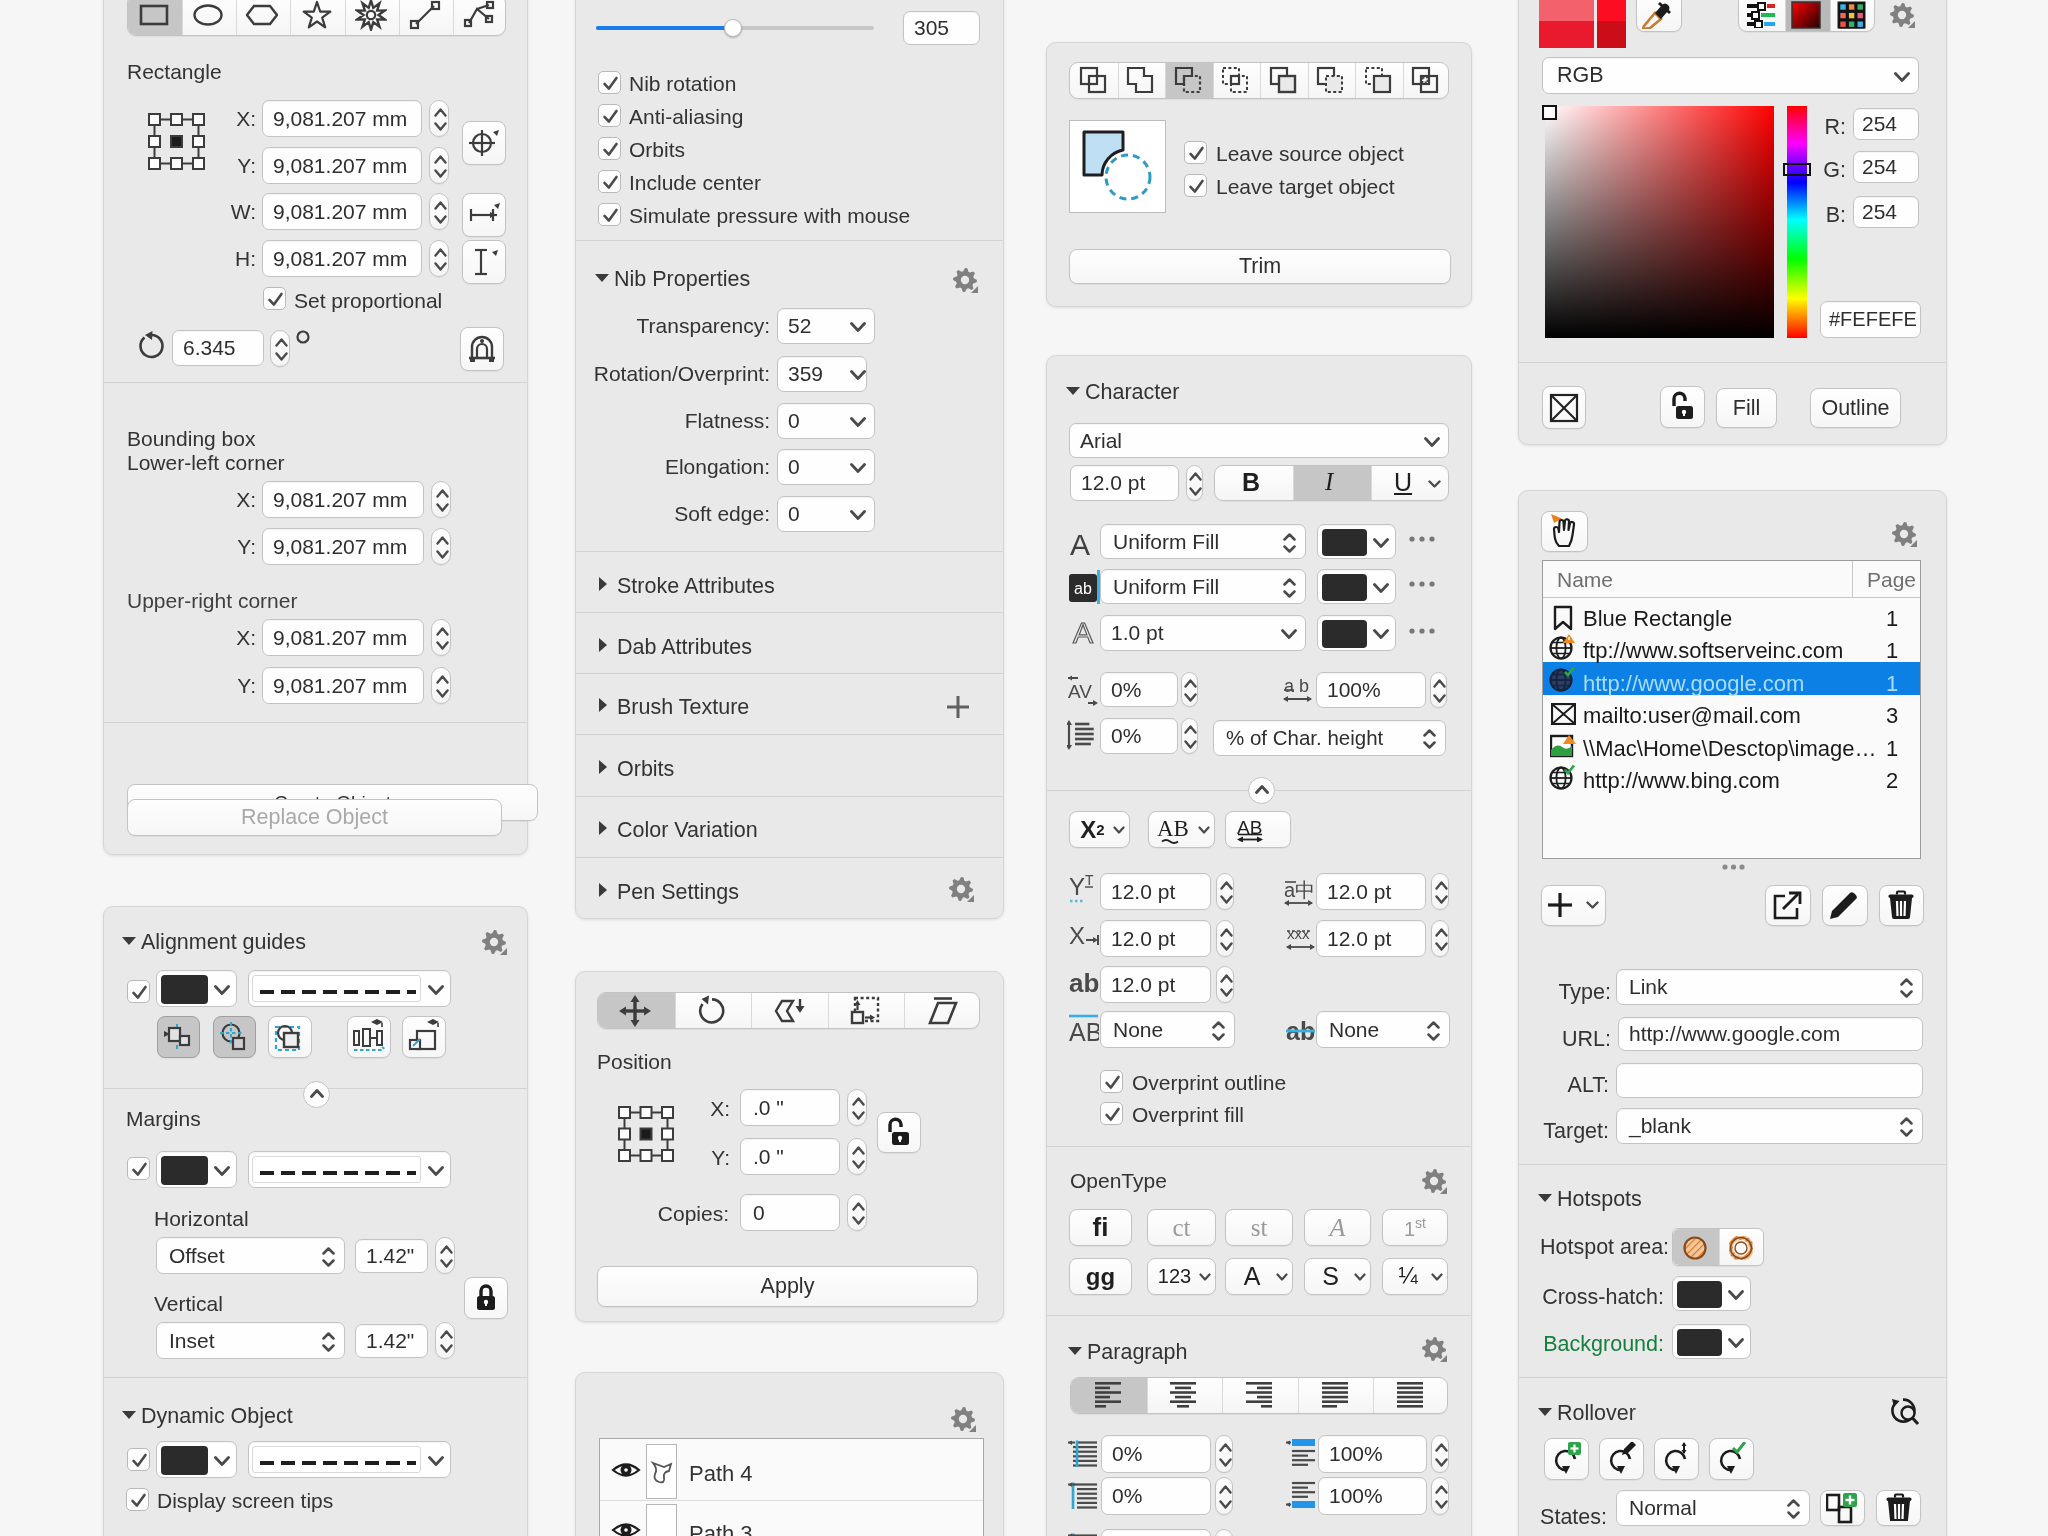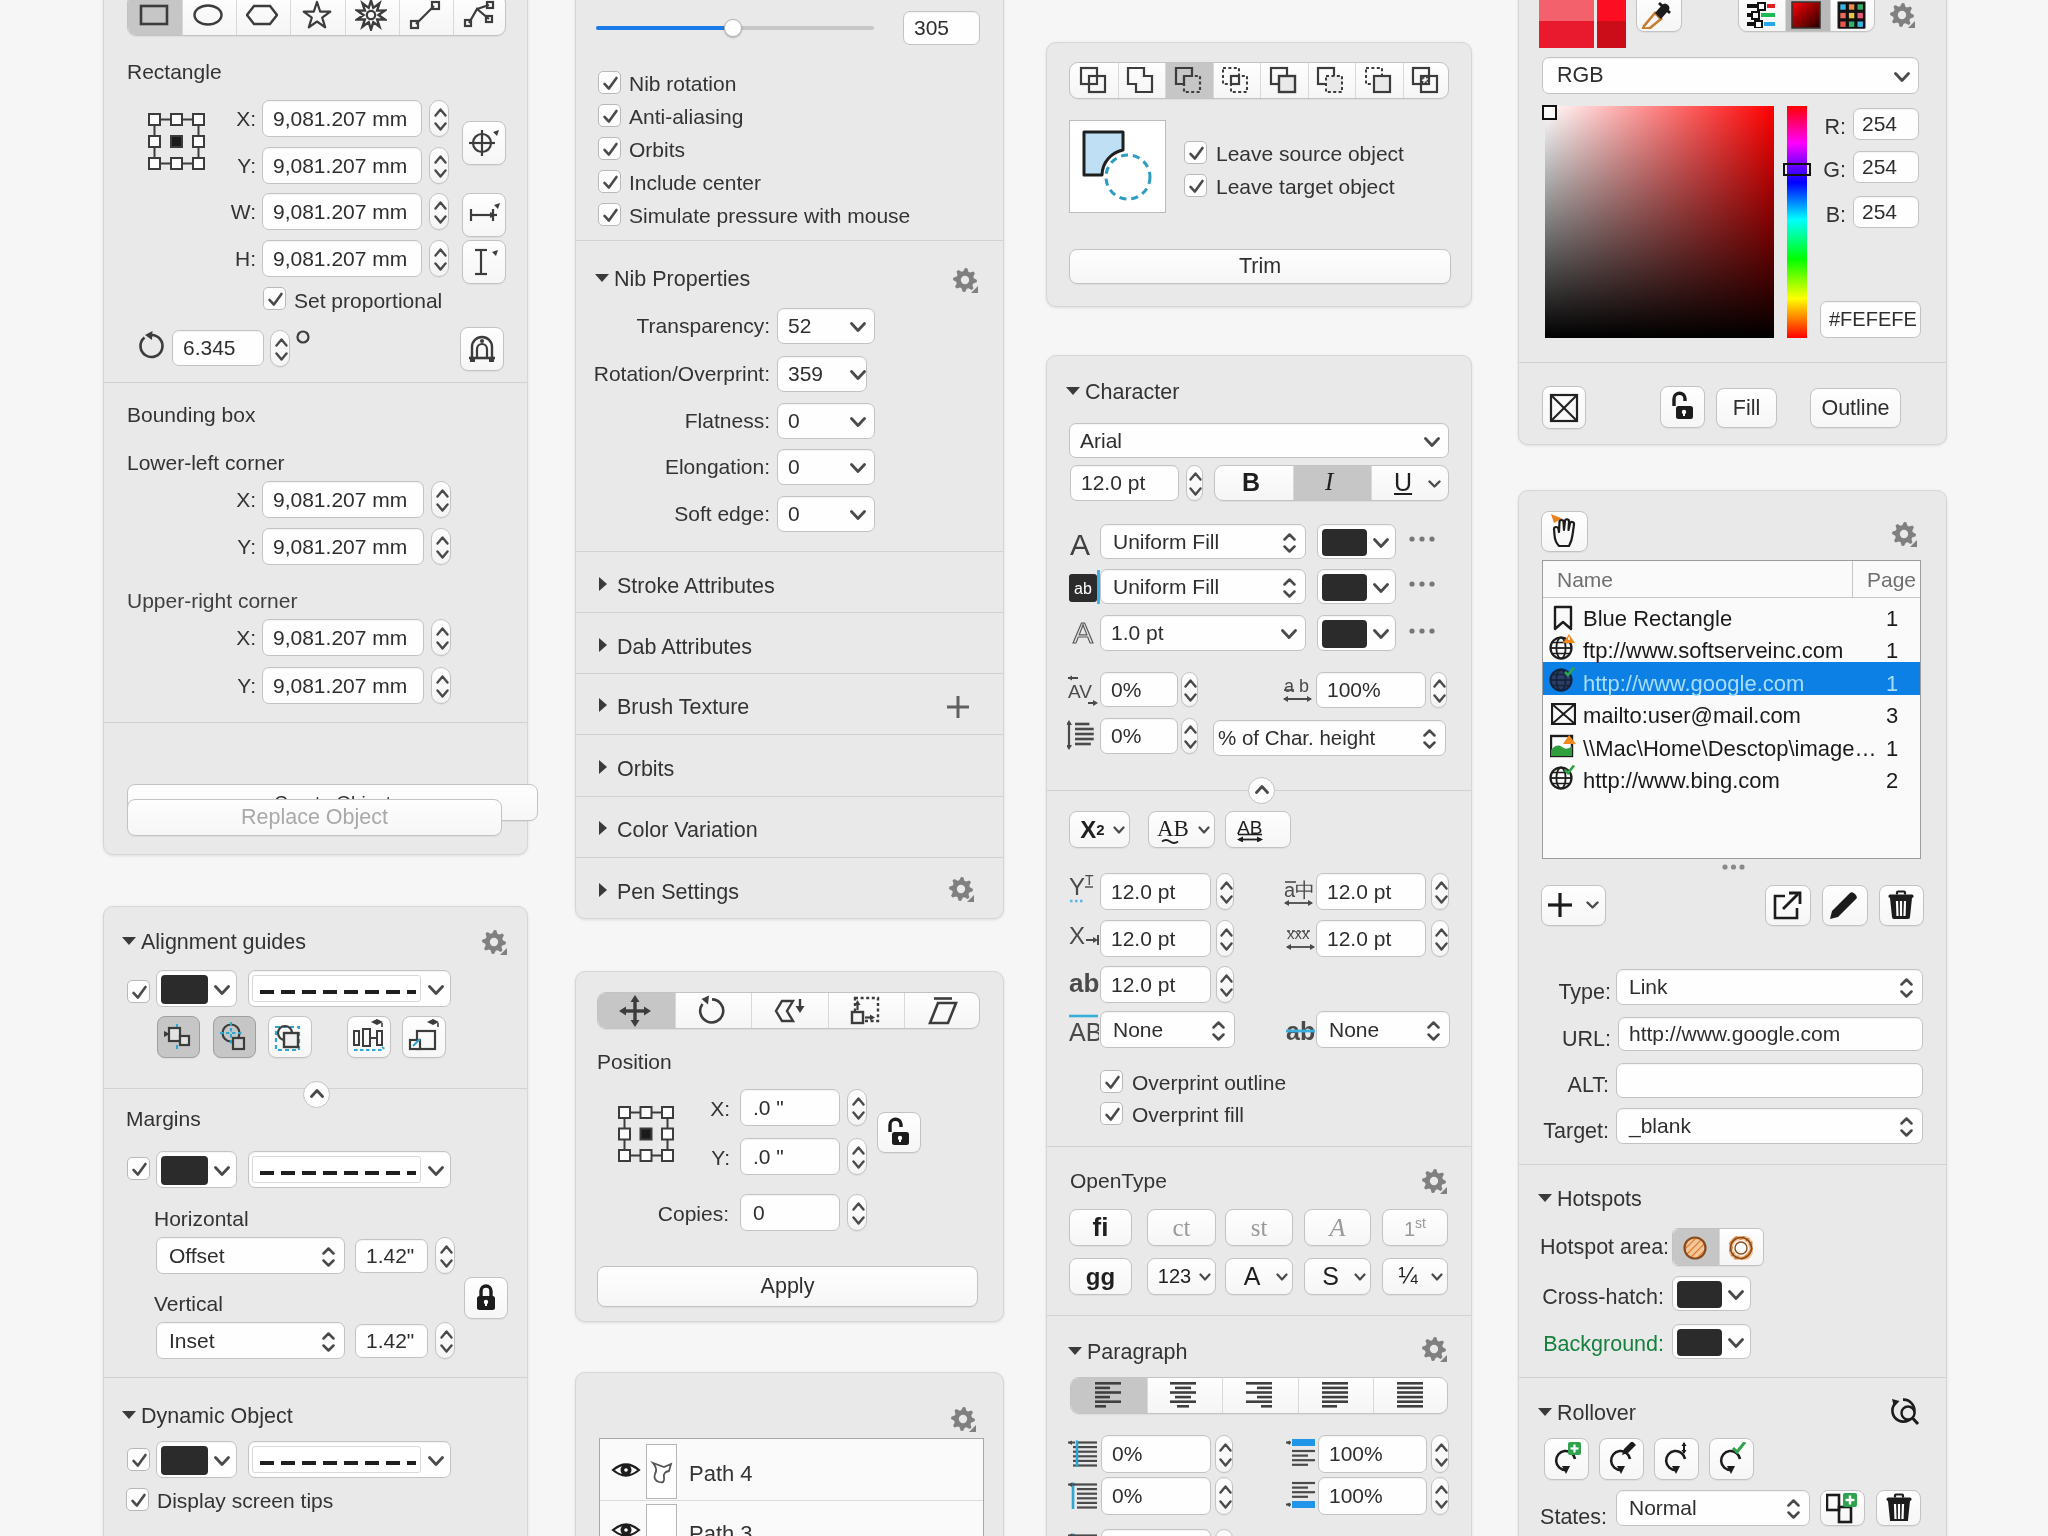--- a/index.html
+++ b/index.html
@@ -159,21 +159,21 @@
 <div class="btn" style="left:460px;top:327px;width:44px;height:44px"></div>
 <svg style="position:absolute;left:466px;top:333px;" width="32" height="32" viewBox="0 0 32 32">
     <path d="M6 24 L6 14 A10 10 0 0 1 26 14 L26 24" fill="none" stroke="#3c3c3c" stroke-width="2.4"></path>
     <path d="M11 24 L11 16 A5 5 0 0 1 21 16 L21 24" fill="none" stroke="#3c3c3c" stroke-width="2.2"></path>
     <line x1="3" y1="25" x2="29" y2="25" stroke="#3c3c3c" stroke-width="2.6"></line>
     <rect x="4" y="25" width="5" height="4" fill="#3c3c3c"></rect>
     <rect x="23" y="25" width="5" height="4" fill="#3c3c3c"></rect>
     <circle cx="16" cy="8" r="2" fill="#3c3c3c"></circle>
   </svg>
 <div style="position:absolute;left:104px;top:382px;width:423px;height:1px;background:#d2d2d2"></div>
-<div class="lab" style="left:127px;top:402px;font-size:21px;color:#333;font-weight:400;letter-spacing:0">Bounding box</div>
+<div class="lab" style="left:127px;top:426px;font-size:21px;color:#333;font-weight:400;letter-spacing:0">Bounding box</div>
 <div class="lab" style="left:127px;top:450px;font-size:21px;color:#333;font-weight:400;letter-spacing:0">Lower-left corner</div>
 <div class="lab" style="right:1792px;top:487px;font-size:21px;color:#333;font-weight:400;letter-spacing:0">X:</div>
 <div class="fld" style="left:262px;top:481px;width:162px;height:37px;font-size:21px;padding-left:10px;justify-content:flex-start;color:#2e2e2e;">9,081.207 mm</div>
 <div class="spinc" style="left:431px;top:481px;width:20px;height:37px">
     <svg style="position:absolute;left:0px;top:0px;left:3.5px;top:6.66px;position:absolute;" width="13" height="9" viewBox="0 0 13 9">
       <path d="M1.5 7.5 L6.5 1.5 L11.5 7.5" fill="none" stroke="#4a4a4a" stroke-width="2.4" stroke-linecap="round" stroke-linejoin="round"></path>
     </svg>
     <svg style="position:absolute;left:0px;top:0px;left:3.5px;top:21.09px;position:absolute;" width="13" height="9" viewBox="0 0 13 9">
       <path d="M1.5 1.5 L6.5 7.5 L11.5 1.5" fill="none" stroke="#4a4a4a" stroke-width="2.4" stroke-linecap="round" stroke-linejoin="round"></path>
     </svg>
@@ -776,21 +776,21 @@
   </svg>
 <div class="fld" style="left:1100px;top:718px;width:78px;height:36px;font-size:21px;padding-left:10px;justify-content:flex-start;color:#2e2e2e;">0%</div>
 <div class="spinc" style="left:1181px;top:718px;width:17px;height:36px">
     <svg style="position:absolute;left:0px;top:0px;left:2.0px;top:6.4799999999999995px;position:absolute;" width="13" height="9" viewBox="0 0 13 9">
       <path d="M1.5 7.5 L6.5 1.5 L11.5 7.5" fill="none" stroke="#4a4a4a" stroke-width="2.4" stroke-linecap="round" stroke-linejoin="round"></path>
     </svg>
     <svg style="position:absolute;left:0px;top:0px;left:2.0px;top:20.52px;position:absolute;" width="13" height="9" viewBox="0 0 13 9">
       <path d="M1.5 1.5 L6.5 7.5 L11.5 1.5" fill="none" stroke="#4a4a4a" stroke-width="2.4" stroke-linecap="round" stroke-linejoin="round"></path>
     </svg>
   </div>
-<div class="fld" style="left:1213px;top:720px;width:233px;height:36px;font-size:20.5px;padding-left:4px;color:#2e2e2e">% of Char. height<svg style="position:absolute;left:0px;top:0px;position:absolute;left:209px;top:8.0px" width="13" height="8" viewBox="0 0 13 8">
+<div class="fld" style="left:1213px;top:720px;width:233px;height:36px;font-size:20.5px;padding-left:12px;color:#2e2e2e">% of Char. height<svg style="position:absolute;left:0px;top:0px;position:absolute;left:209px;top:8.0px" width="13" height="8" viewBox="0 0 13 8">
       <path d="M1.5 6.5 L6.5 1.5 L11.5 6.5" fill="none" stroke="#4a4a4a" stroke-width="2.5" stroke-linecap="round" stroke-linejoin="round"></path>
     </svg><svg style="position:absolute;left:0px;top:0px;position:absolute;left:209px;top:20.0px" width="13" height="8" viewBox="0 0 13 8">
       <path d="M1.5 1.5 L6.5 6.5 L11.5 1.5" fill="none" stroke="#4a4a4a" stroke-width="2.5" stroke-linecap="round" stroke-linejoin="round"></path>
     </svg></div>
 <div style="position:absolute;left:1047px;top:790px;width:424px;height:1px;background:#d2d2d2"></div>
 <div style="position:absolute;left:1248px;top:777px;width:27px;height:27px;border-radius:50%;background:#fdfdfd;border:1px solid #c3c3c3"></div>
 <svg style="position:absolute;left:1255px;top:785px;" width="14" height="9" viewBox="0 0 14 9">
     <path d="M1.5 7.5 L7.0 1.5 L12.5 7.5" fill="none" stroke="#4a4a4a" stroke-width="2.8" stroke-linecap="round" stroke-linejoin="round"></path>
   </svg>
 <div class="btn" style="left:1069px;top:811px;width:61px;height:37px;font-size:24px;color:#1f1f1f;padding-right:14px">

